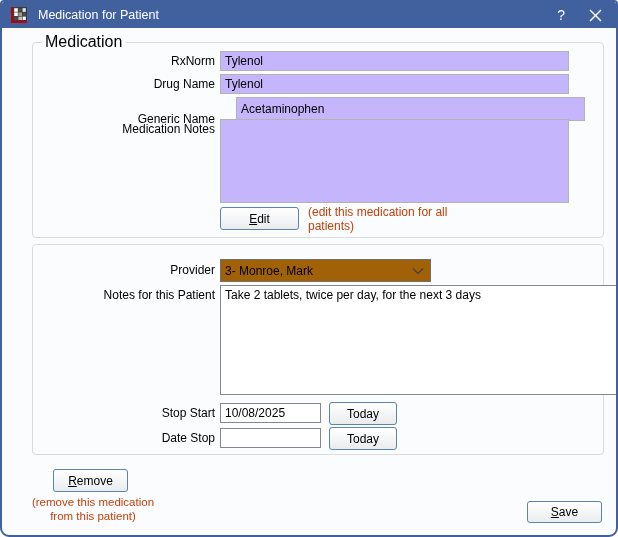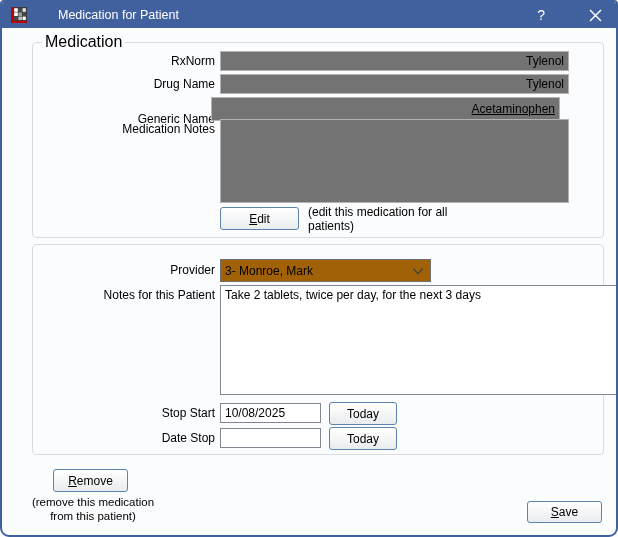--- a/index.html
+++ b/index.html
@@ -3,21 +3,21 @@
 <meta charset="utf-8">
 <style>
   html,body{margin:0;padding:0;background:#ffffff;}
   .window{
     position:relative;width:618px;height:537px;box-sizing:border-box;
     background:#FBFCFE;border:2px solid #41619E;border-radius:4px 4px 9px 9px;
     font-family:"Liberation Sans",sans-serif;font-size:12px;color:#000;overflow:hidden;
   }
   .titlebar{
     position:absolute;top:0;left:0;right:0;height:26px;background:#41619E;
-    display:flex;align-items:center;padding:0 14px 0 9px;box-sizing:border-box;gap:20px;
+    display:flex;align-items:center;padding:0 14px 0 9px;box-sizing:border-box;
   }
   .title-icon{width:16px;height:16px;flex:0 0 auto;}
   .title-text{color:#ffffff;font-size:12.5px;margin-left:11px;white-space:nowrap;}
   .help-glyph{color:#ffffff;font-size:14px;margin-left:auto;margin-right:24px;cursor:default;}
   .close-glyph{width:13px;height:13px;cursor:default;}
 
   .groupbox1{
     position:absolute;left:30px;top:31px;width:572px;height:205px;box-sizing:border-box;
     border:1px solid #D8DCE0;border-radius:4px;margin:0;padding:0;
   }
@@ -26,45 +26,45 @@
     position:absolute;left:30px;top:242px;width:572px;height:211px;box-sizing:border-box;
     border:1px solid #D8DCE0;border-radius:4px;
   }
 
   .lbl{position:absolute;left:30px;width:183px;text-align:right;white-space:nowrap;}
 
   .ro-input,.wh-input,.ro-area,.wh-area{
     position:absolute;box-sizing:border-box;font-family:"Liberation Sans",sans-serif;
     font-size:12px;color:#000;padding:1px 4px;border-radius:0;
   }
-  .ro-input,.ro-area{background:#737373;border:1px solid #B3B3B3;text-align:right;}
+  .ro-input,.ro-area{background:#c4b5fd;border:1px solid #B3B3B3;}
   .wh-input,.wh-area{background:#ffffff;border:1px solid #828790;}
   .ro-area,.wh-area{resize:none;overflow:hidden;padding:2px 4px;}
 
   .btn{
     position:absolute;box-sizing:border-box;display:flex;align-items:center;justify-content:center;
     font-family:"Liberation Sans",sans-serif;font-size:12px;color:#000;
     border:1px solid #5E84AD;border-radius:3px;
     background:linear-gradient(180deg,#ffffff 0%,#f4f5f6 55%,#eaebed 100%);
     cursor:default;
   }
-  .caption{position:absolute;line-height:14px;color:#000000;}
+  .caption{position:absolute;line-height:14px;color:#c2410c;}
 
   .combo{
     position:absolute;left:218px;top:257px;width:211px;height:23px;box-sizing:border-box;
     background:#a16207;border:1px solid #707070;display:flex;align-items:center;
     padding:0 4px;cursor:default;
   }
   .combo-text{flex:1;white-space:nowrap;overflow:hidden;}
   .combo-chevron{flex:0 0 auto;margin-right:2px;}
 
   
   .lbl-rxnorm{top:52px;}     .inp-rxnorm{left:218px;top:49px;width:349px;height:20px;}
   .lbl-drug{top:75px;}       .inp-drug{left:218px;top:72px;width:349px;height:20px;}
-  .lbl-generic{top:98px;margin-top:12px;}    .inp-generic{left:209px;top:95px;width:349px;height:24px;text-decoration:underline;}
+  .lbl-generic{top:98px;margin-top:12px;}    .inp-generic{left:234px;top:95px;width:349px;height:24px;}
   .lbl-mednotes{top:120px;}  .area-mednotes{left:218px;top:117px;width:349px;height:84px;}
   .btn-edit{left:218px;top:205px;width:79px;height:23px;}
   .cap-edit{left:306px;top:203px;width:175px;}
 
   .lbl-provider{top:261px;}
   .lbl-patnotes{top:286px;}  .area-patnotes{left:218px;top:283px;width:429px;height:110px;}
   .lbl-datestart{top:404px;} .inp-datestart{left:218px;top:401px;width:101px;height:20px;}
   .btn-today1{left:327px;top:400px;width:68px;height:23px;}
   .lbl-datestop{top:429px;}  .inp-datestop{left:218px;top:426px;width:101px;height:20px;}
   .btn-today2{left:327px;top:425px;width:68px;height:23px;}

